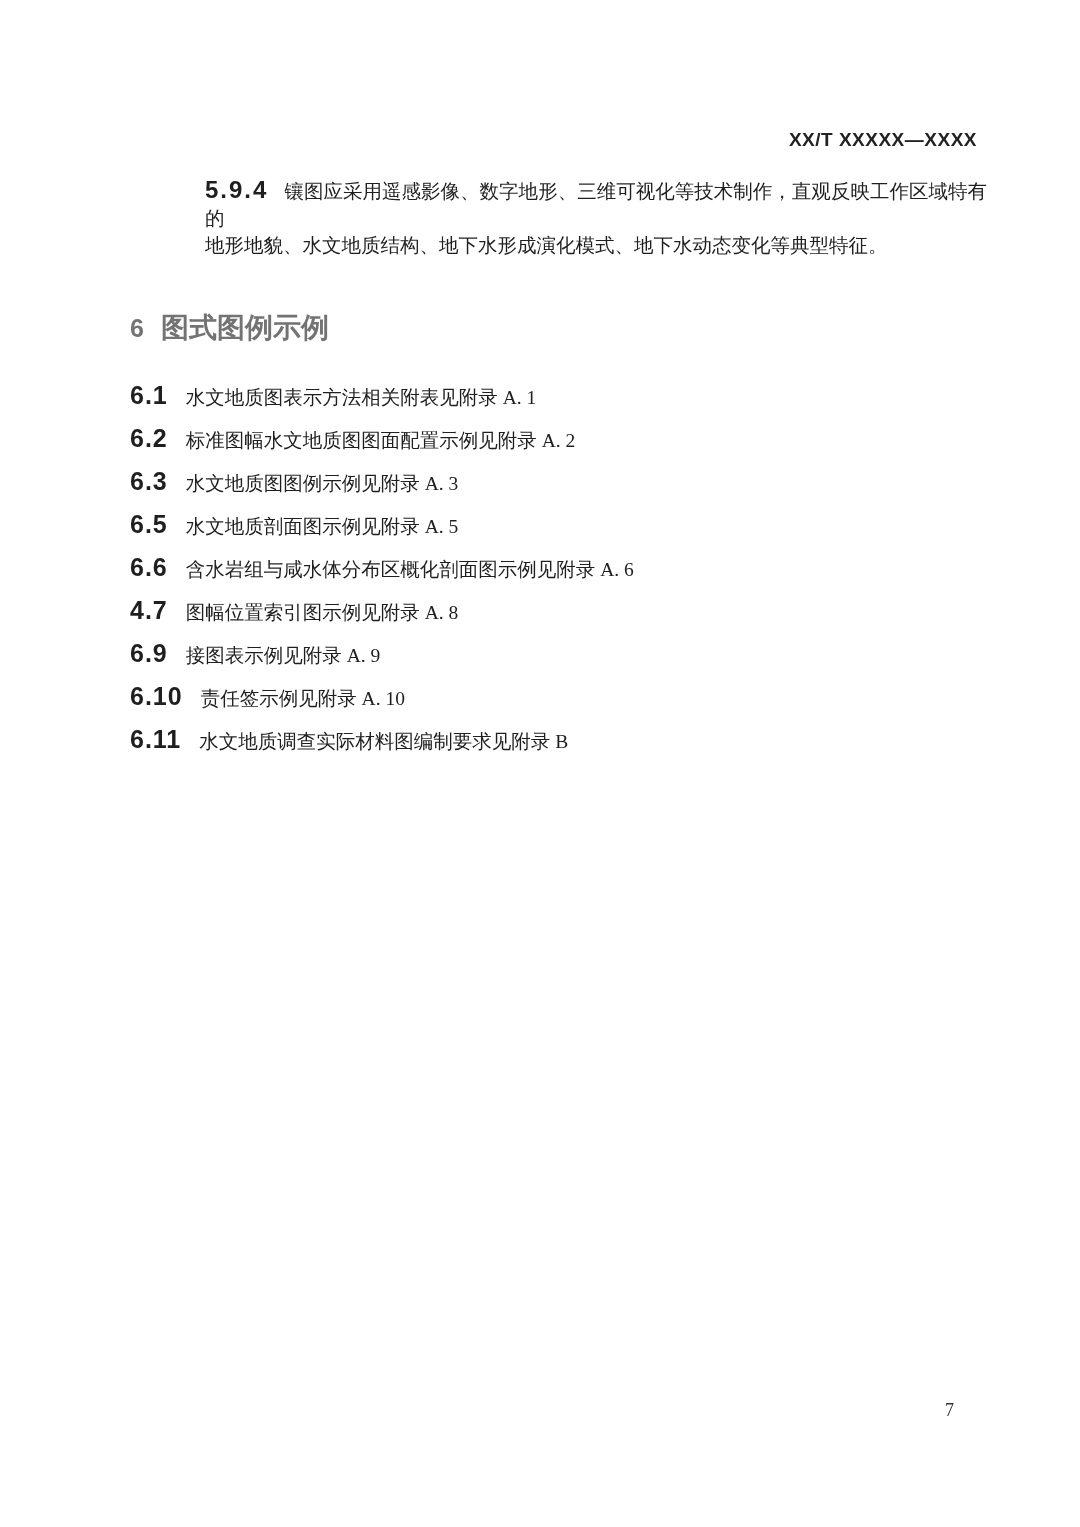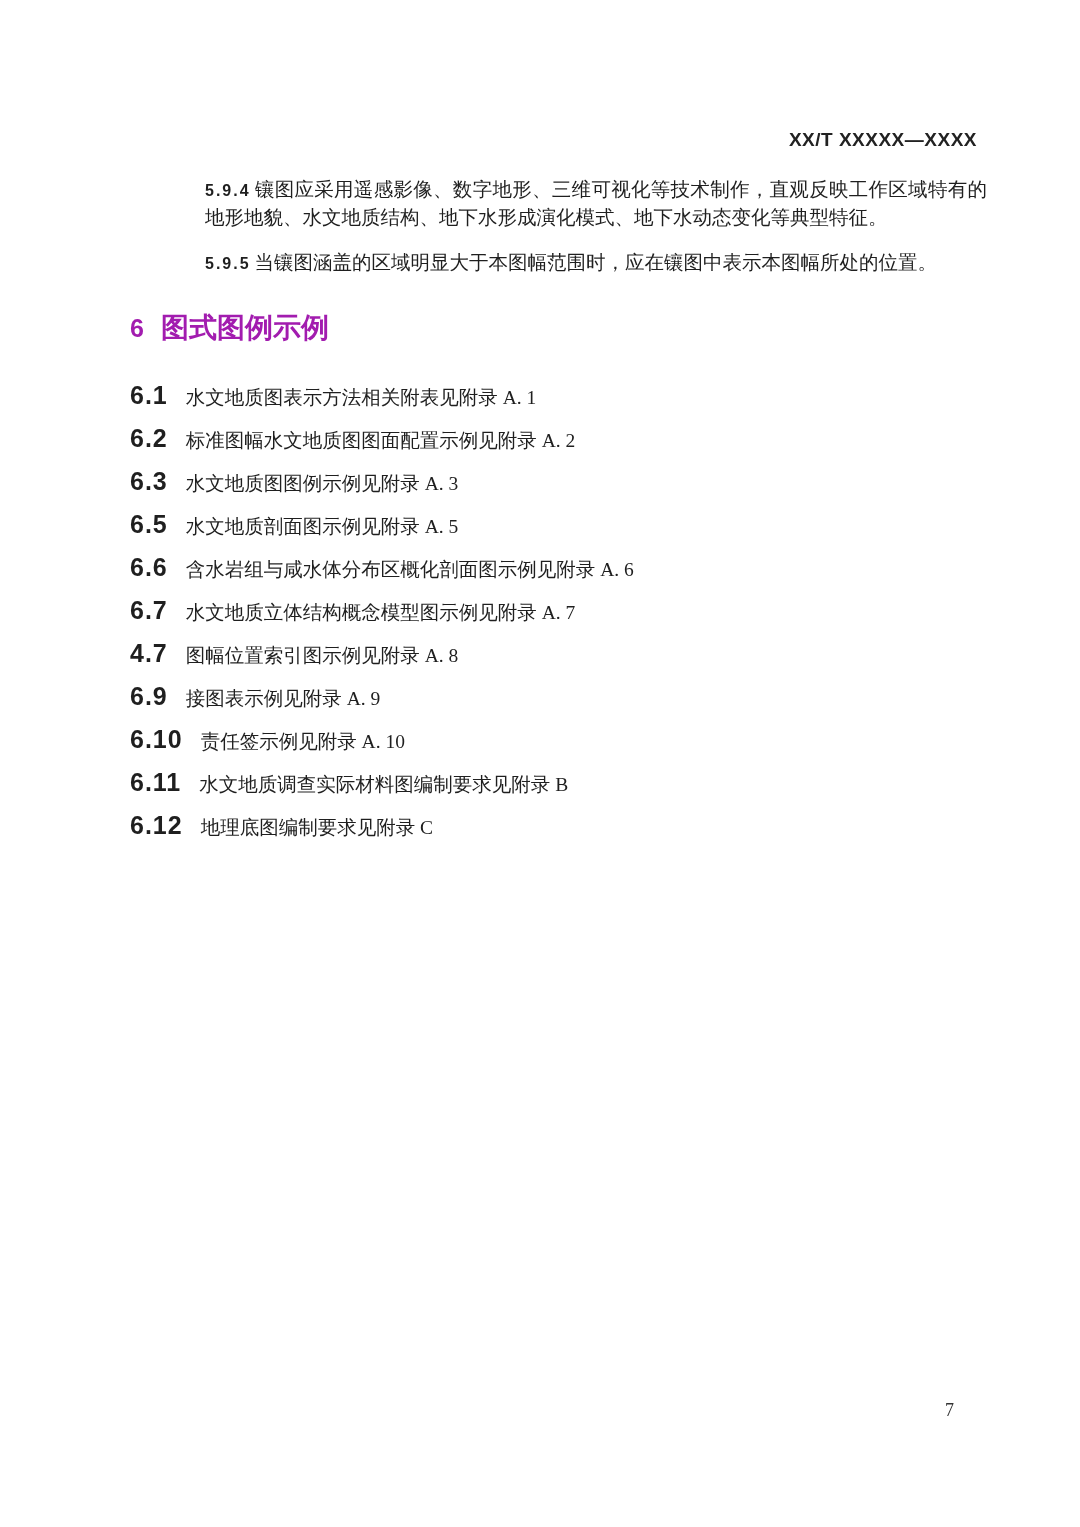--- a/index.html
+++ b/index.html
@@ -37,33 +37,33 @@
   }
   .clause-594 { top: 176px; }
   .clause-595 { top: 249px; }
   .clause-line-fill {
     text-align: justify;
     text-align-last: justify;
   }
   .clause-num {
     font-family: "Liberation Sans", "DejaVu Sans", sans-serif;
     font-weight: 700;
-    font-size: 16px;
+    font-size: 24px;
     letter-spacing: 2px;
-    margin-right: 4px;
+    margin-right: 16px;
     white-space: nowrap;
   }
   .section-heading {
     position: absolute;
     left: 130px;
     top: 309px;
     font-family: "Liberation Sans", "DejaVu Sans", sans-serif;
     font-size: 28px;
     font-weight: 700;
-    color: #a21caf;
+    color: #737373;
     white-space: nowrap;
   }
   .section-num {
     font-size: 25px;
     margin-right: 16px;
     letter-spacing: 1px;
   }
   .item-list {
     position: absolute;
     left: 130px;
@@ -97,37 +97,32 @@
 
 <div class="page">
 
   <div class="doc-header">XX/T XXXXX—XXXX</div>
 
   <div class="clause clause-594">
     <div class="clause-line-fill"><span class="clause-num">5.9.4</span><span>镶图应采用遥感影像、数字地形、三维可视化等技术制作，直观反映工作区域特有的</span></div>
     <div>地形地貌、水文地质结构、地下水形成演化模式、地下水动态变化等典型特征。</div>
   </div>
 
-  <div class="clause clause-595">
-    <div><span class="clause-num">5.9.5</span><span>当镶图涵盖的区域明显大于本图幅范围时，应在镶图中表示本图幅所处的位置。</span></div>
-  </div>
 
   <div class="section-heading">
     <span class="section-num">6</span><span>图式图例示例</span>
   </div>
 
   <div class="item-list">
     <div class="item"><span class="item-num">6.1</span><span>水文地质图表示方法相关附表见附录 A. 1</span></div>
     <div class="item"><span class="item-num">6.2</span><span>标准图幅水文地质图图面配置示例见附录 A. 2</span></div>
     <div class="item"><span class="item-num">6.3</span><span>水文地质图图例示例见附录 A. 3</span></div>
     <div class="item"><span class="item-num">6.5</span><span>水文地质剖面图示例见附录 A. 5</span></div>
     <div class="item"><span class="item-num">6.6</span><span>含水岩组与咸水体分布区概化剖面图示例见附录 A. 6</span></div>
-    <div class="item"><span class="item-num">6.7</span><span>水文地质立体结构概念模型图示例见附录 A. 7</span></div>
     <div class="item"><span class="item-num">4.7</span><span>图幅位置索引图示例见附录 A. 8</span></div>
     <div class="item"><span class="item-num">6.9</span><span>接图表示例见附录 A. 9</span></div>
     <div class="item"><span class="item-num">6.10</span><span>责任签示例见附录 A. 10</span></div>
     <div class="item"><span class="item-num">6.11</span><span>水文地质调查实际材料图编制要求见附录 B</span></div>
-    <div class="item"><span class="item-num">6.12</span><span>地理底图编制要求见附录 C</span></div>
   </div>
 
   <div class="page-number">7</div>
 
 </div>
 
 </body></html>

